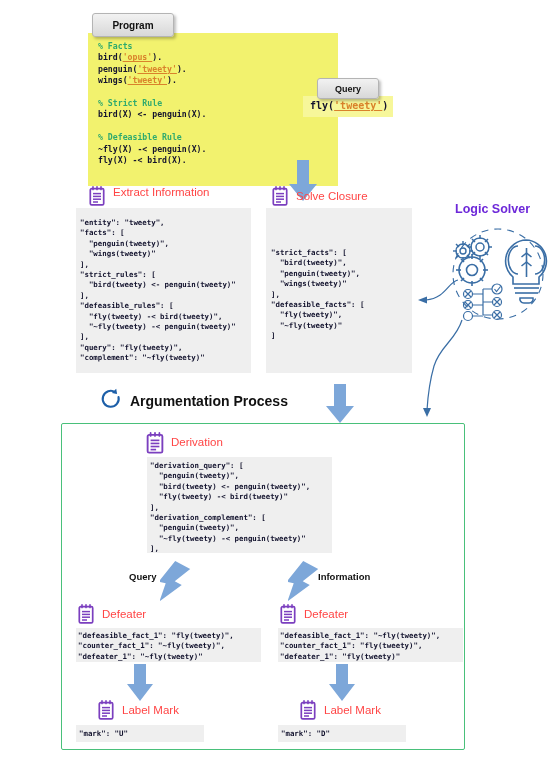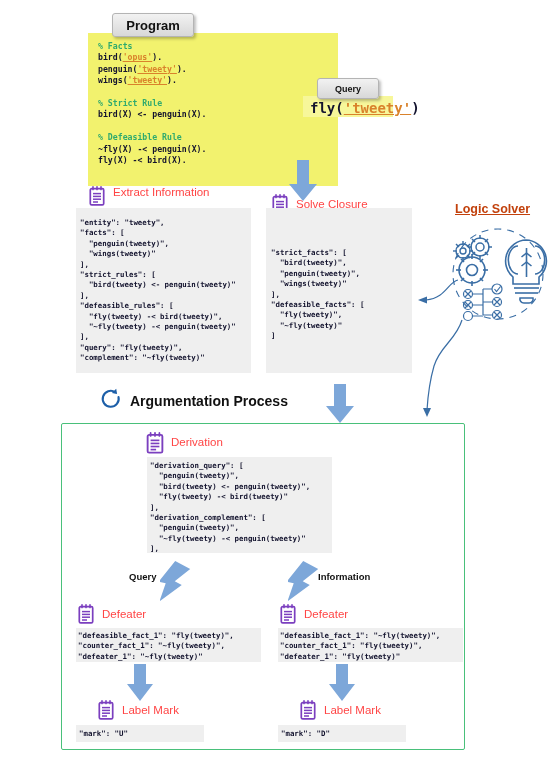--- a/index.html
+++ b/index.html
@@ -5,26 +5,26 @@
   html,body{margin:0;padding:0;}
   body{
     width:557px;height:772px;background:#ffffff;
     font-family:"Liberation Sans", sans-serif;
     position:relative;overflow:hidden;
   }
   .abs{position:absolute;}
 
   
   #program-tab{
-    left:112px;top:13px;width:80px;height:22px;
+    left:92px;top:13px;width:80px;height:22px;
     background:linear-gradient(#f2f2f2,#d8d8d8);
     border:1px solid #b4b4b4;border-radius:3px;
     box-shadow:2px 2px 3px rgba(0,0,0,.25);
     display:flex;align-items:center;justify-content:center;
-    font-size:13px;font-weight:bold;color:#111;z-index:5;
+    font-size:10px;font-weight:bold;color:#111;z-index:5;
   }
   #program-box{
     left:88px;top:33px;width:250px;height:153px;
     background:#f2f26e;
   }
   .code{
     font-family:"DejaVu Sans Mono","Liberation Mono",monospace;
     white-space:pre;
   }
   #program-code{
@@ -40,29 +40,29 @@
     background:linear-gradient(#f2f2f2,#d8d8d8);
     border:1px solid #b4b4b4;border-radius:3px;
     box-shadow:2px 2px 3px rgba(0,0,0,.25);
     display:flex;align-items:center;justify-content:center;
     font-size:9px;font-weight:bold;color:#111;z-index:5;
   }
   #query-box{
     left:303px;top:96px;width:90px;height:21px;background:#f7f79a;
   }
   #query-code{
-    left:310px;top:100px;font-size:14px;color:#13132e;font-weight:bold;
+    left:310px;top:100px;font-size:10px;color:#13132e;font-weight:bold;
   }
 
   
   .sec-title{
     font-size:11.5px;color:#ff4545;font-weight:normal;
     white-space:nowrap;
   }
-  .big-title{font-size:12.5px;font-weight:bold;color:#c2410c;text-decoration:underline;}
+  .big-title{font-size:12.5px;font-weight:bold;color:#6d28d9;}
 
   
   .note{display:inline-block;width:16px;height:20px;position:relative;}
   .note svg{display:block;}
 
   
   .panel{background:#efefef;}
   .json{
     font-family:"DejaVu Sans Mono","Liberation Mono",monospace;
     font-size:7.4px;line-height:10.4px;white-space:pre;color:#13132e;
@@ -115,21 +115,21 @@
 "strict_rules": [
   "bird(tweety) &lt;- penguin(tweety)"
 ],
 "defeasible_rules": [
   "fly(tweety) -&lt; bird(tweety)",
   "~fly(tweety) -&lt; penguin(tweety)"
 ],
 "query": "fly(tweety)",
 "complement": "~fly(tweety)"</div>
 
-<div class="abs" style="left:272px;top:186px;display:flex;align-items:center;gap:8px;margin-top:8px;">
+<div class="abs" style="left:272px;top:186px;display:flex;align-items:center;gap:8px;">
   <span class="note">
     <svg width="16" height="20" viewBox="0 0 16 20">
       <rect x="1.3" y="2.6" width="13.4" height="16.2" rx="1.4" fill="#fff" stroke="#7b3fbf" stroke-width="1.7"></rect>
       <line x1="4" y1="0.9" x2="4" y2="3.6" stroke="#7b3fbf" stroke-width="1.6" stroke-linecap="round"></line>
       <line x1="8" y1="0.9" x2="8" y2="3.6" stroke="#7b3fbf" stroke-width="1.6" stroke-linecap="round"></line>
       <line x1="12" y1="0.9" x2="12" y2="3.6" stroke="#7b3fbf" stroke-width="1.6" stroke-linecap="round"></line>
       <line x1="4" y1="7.6" x2="12" y2="7.6" stroke="#7b3fbf" stroke-width="1.5"></line>
       <line x1="4" y1="10.4" x2="12" y2="10.4" stroke="#7b3fbf" stroke-width="1.5"></line>
       <line x1="4" y1="13.2" x2="12" y2="13.2" stroke="#7b3fbf" stroke-width="1.5"></line>
       <line x1="4" y1="16" x2="9" y2="16" stroke="#7b3fbf" stroke-width="1.5"></line>

